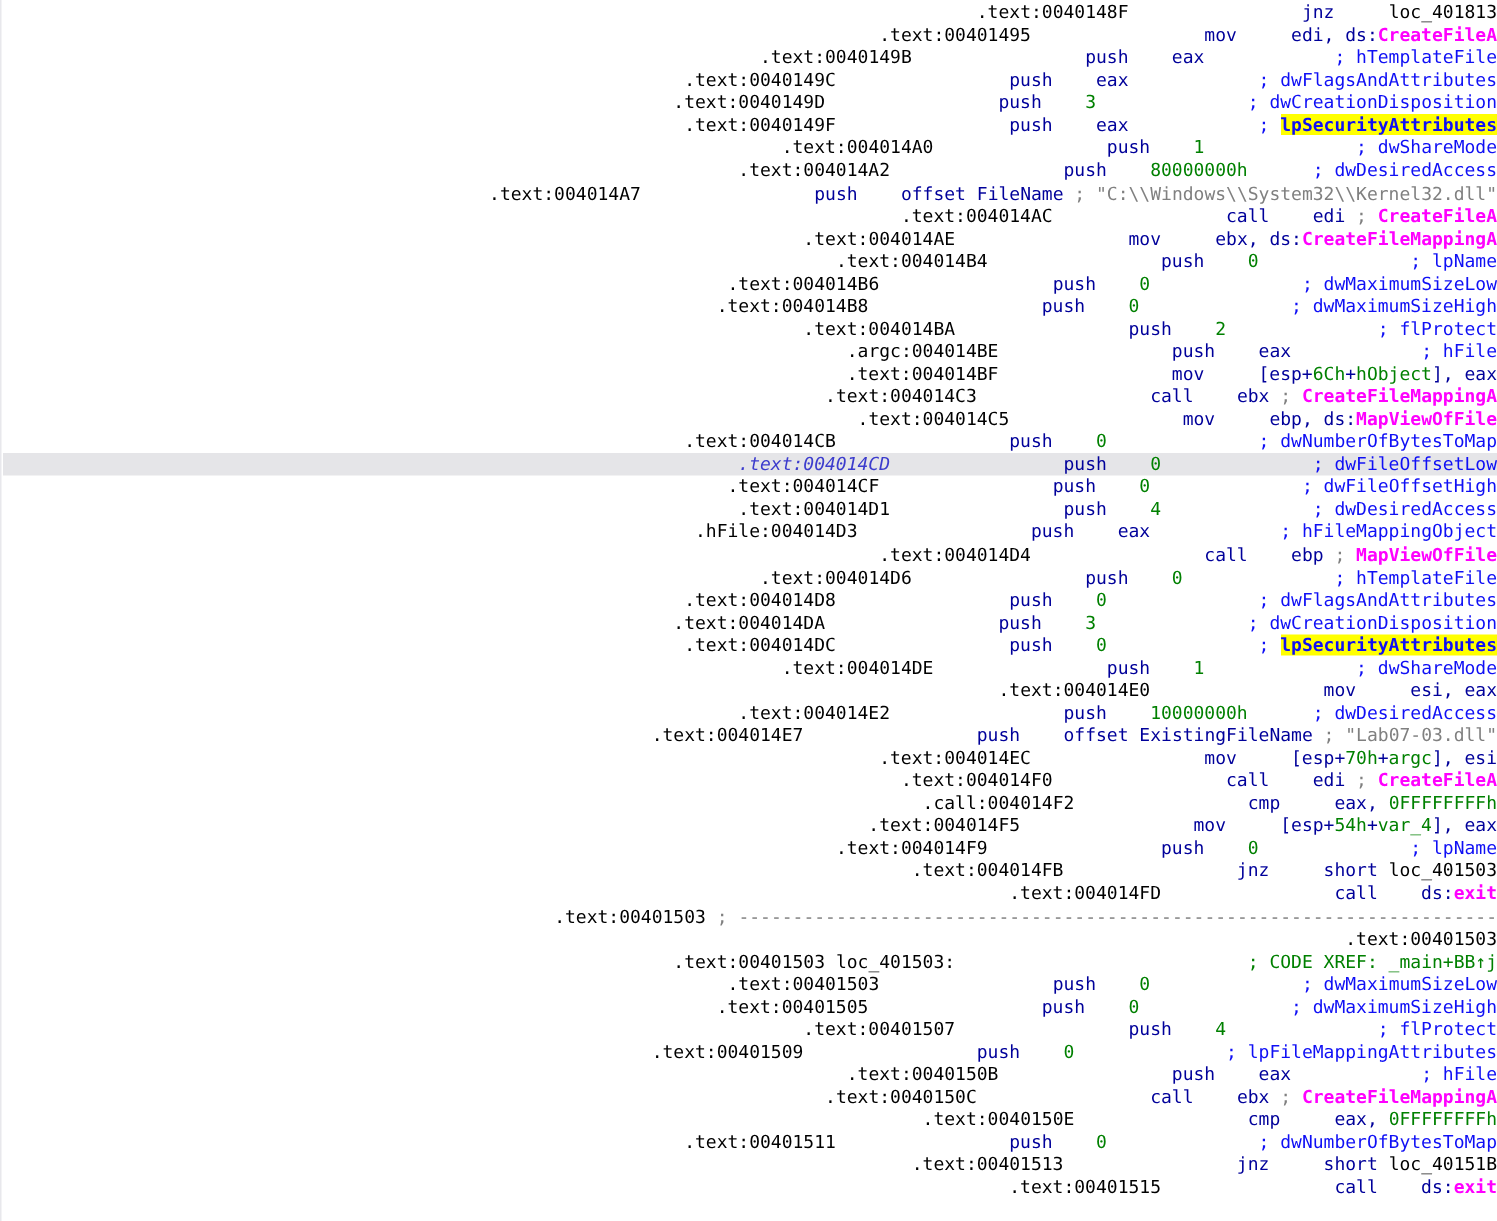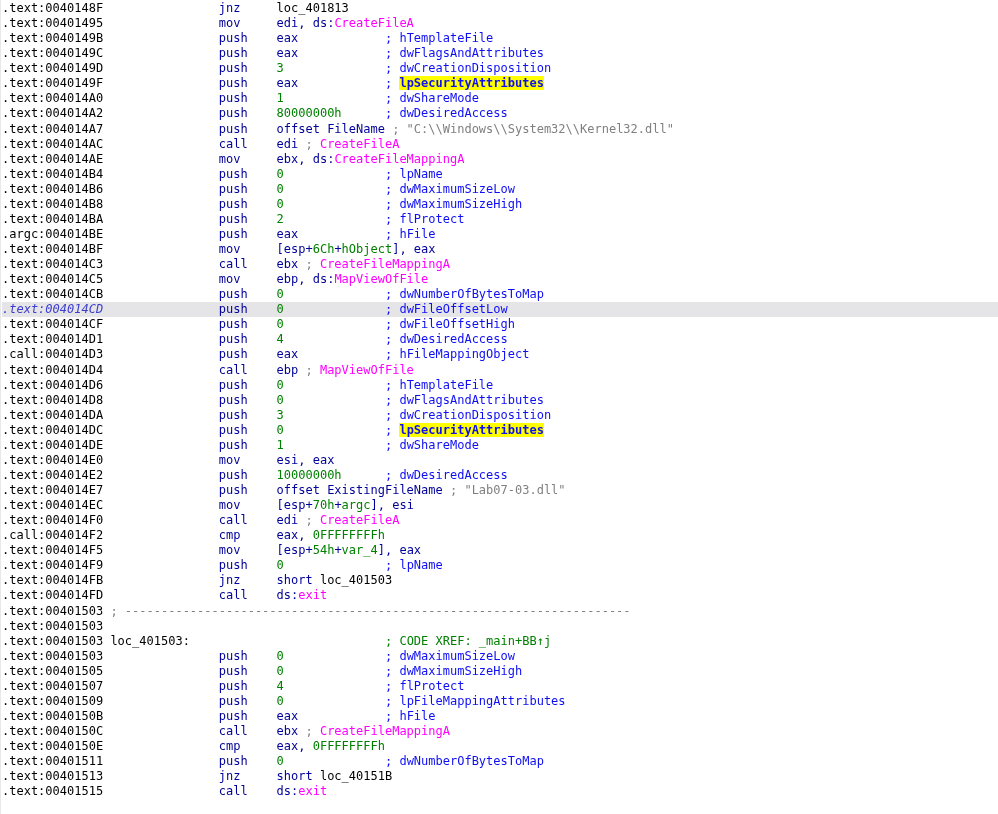--- a/index.html
+++ b/index.html
@@ -10,28 +10,28 @@
   html,body{margin:0;padding:0;}
   body{width:998px;height:814px;background:var(--bg);overflow:hidden;}
   .listing{
     font-family:"DejaVu Sans Mono","Liberation Mono",monospace;
     font-size:12px;
     padding-left:1px;
     padding-top:1px;
     border-left:1px solid #e8e8ec;
     height:813px;
   }
-  .row{white-space:pre;height:15.07px;line-height:15px;}
+  .row{white-space:pre;height:15.07px;line-height:15px;text-align:right;}
   .row.sel{background:var(--sel-bg);}
   .addr{color:var(--addr);}
   .sel .addr{color:var(--addr-sel);font-style:italic;}
   .t-kw{color:var(--kw);}
   .t-num{color:var(--num);}
   .t-cmt{color:var(--cmt);}
-  .t-imp{color:var(--imp);}
+  .t-imp{color:var(--imp);font-weight:bold;}
   .t-str{color:var(--str);}
   .t-gry{color:var(--gry);}
   .t-xref{color:var(--xref);}
   .t-loc{color:var(--loc);}
   .t-hl{background:var(--hl-bg);font-weight:bold;}
 </style>
 </head>
 <body>
 
 <main class="listing" id="listing">
@@ -51,21 +51,21 @@
     <div class="row"><span class="addr">.text:004014B8</span><span>                </span><span class="t-kw">push</span><span>    </span><span class="t-num">0</span><span>              </span><span class="t-cmt">; dwMaximumSizeHigh</span></div>
     <div class="row"><span class="addr">.text:004014BA</span><span>                </span><span class="t-kw">push</span><span>    </span><span class="t-num">2</span><span>              </span><span class="t-cmt">; flProtect</span></div>
     <div class="row"><span class="addr">.argc:004014BE</span><span>                </span><span class="t-kw">push</span><span>    </span><span class="t-kw">eax</span><span>            </span><span class="t-cmt">; hFile</span></div>
     <div class="row"><span class="addr">.text:004014BF</span><span>                </span><span class="t-kw">mov</span><span>     </span><span class="t-kw">[esp+</span><span class="t-num">6Ch</span><span class="t-kw">+</span><span class="t-num">hObject</span><span class="t-kw">], eax</span></div>
     <div class="row"><span class="addr">.text:004014C3</span><span>                </span><span class="t-kw">call</span><span>    </span><span class="t-kw">ebx </span><span class="t-gry">; </span><span class="t-imp">CreateFileMappingA</span></div>
     <div class="row"><span class="addr">.text:004014C5</span><span>                </span><span class="t-kw">mov</span><span>     </span><span class="t-kw">ebp, </span><span class="t-kw">ds:</span><span class="t-imp">MapViewOfFile</span></div>
     <div class="row"><span class="addr">.text:004014CB</span><span>                </span><span class="t-kw">push</span><span>    </span><span class="t-num">0</span><span>              </span><span class="t-cmt">; dwNumberOfBytesToMap</span></div>
     <div class="row sel"><span class="addr">.text:004014CD</span><span>                </span><span class="t-kw">push</span><span>    </span><span class="t-num">0</span><span>              </span><span class="t-cmt">; dwFileOffsetLow</span></div>
     <div class="row"><span class="addr">.text:004014CF</span><span>                </span><span class="t-kw">push</span><span>    </span><span class="t-num">0</span><span>              </span><span class="t-cmt">; dwFileOffsetHigh</span></div>
     <div class="row"><span class="addr">.text:004014D1</span><span>                </span><span class="t-kw">push</span><span>    </span><span class="t-num">4</span><span>              </span><span class="t-cmt">; dwDesiredAccess</span></div>
-    <div class="row"><span class="addr">.call:004014D3</span><span>                </span><span class="t-kw">push</span><span>    </span><span class="t-kw">eax</span><span>            </span><span class="t-cmt">; hFileMappingObject</span></div>
+    <div class="row"><span class="addr">.hFile:004014D3</span><span>                </span><span class="t-kw">push</span><span>    </span><span class="t-kw">eax</span><span>            </span><span class="t-cmt">; hFileMappingObject</span></div>
     <div class="row"><span class="addr">.text:004014D4</span><span>                </span><span class="t-kw">call</span><span>    </span><span class="t-kw">ebp </span><span class="t-gry">; </span><span class="t-imp">MapViewOfFile</span></div>
     <div class="row"><span class="addr">.text:004014D6</span><span>                </span><span class="t-kw">push</span><span>    </span><span class="t-num">0</span><span>              </span><span class="t-cmt">; hTemplateFile</span></div>
     <div class="row"><span class="addr">.text:004014D8</span><span>                </span><span class="t-kw">push</span><span>    </span><span class="t-num">0</span><span>              </span><span class="t-cmt">; dwFlagsAndAttributes</span></div>
     <div class="row"><span class="addr">.text:004014DA</span><span>                </span><span class="t-kw">push</span><span>    </span><span class="t-num">3</span><span>              </span><span class="t-cmt">; dwCreationDisposition</span></div>
     <div class="row"><span class="addr">.text:004014DC</span><span>                </span><span class="t-kw">push</span><span>    </span><span class="t-num">0</span><span>              </span><span class="t-cmt">; </span><span class="t-cmt t-hl">lpSecurityAttributes</span></div>
     <div class="row"><span class="addr">.text:004014DE</span><span>                </span><span class="t-kw">push</span><span>    </span><span class="t-num">1</span><span>              </span><span class="t-cmt">; dwShareMode</span></div>
     <div class="row"><span class="addr">.text:004014E0</span><span>                </span><span class="t-kw">mov</span><span>     </span><span class="t-kw">esi, eax</span></div>
     <div class="row"><span class="addr">.text:004014E2</span><span>                </span><span class="t-kw">push</span><span>    </span><span class="t-num">10000000h</span><span>      </span><span class="t-cmt">; dwDesiredAccess</span></div>
     <div class="row"><span class="addr">.text:004014E7</span><span>                </span><span class="t-kw">push</span><span>    </span><span class="t-kw">offset </span><span class="t-kw">ExistingFileName</span><span> </span><span class="t-str">; "Lab07-03.dll"</span></div>
     <div class="row"><span class="addr">.text:004014EC</span><span>                </span><span class="t-kw">mov</span><span>     </span><span class="t-kw">[esp+</span><span class="t-num">70h</span><span class="t-kw">+</span><span class="t-num">argc</span><span class="t-kw">], esi</span></div>

